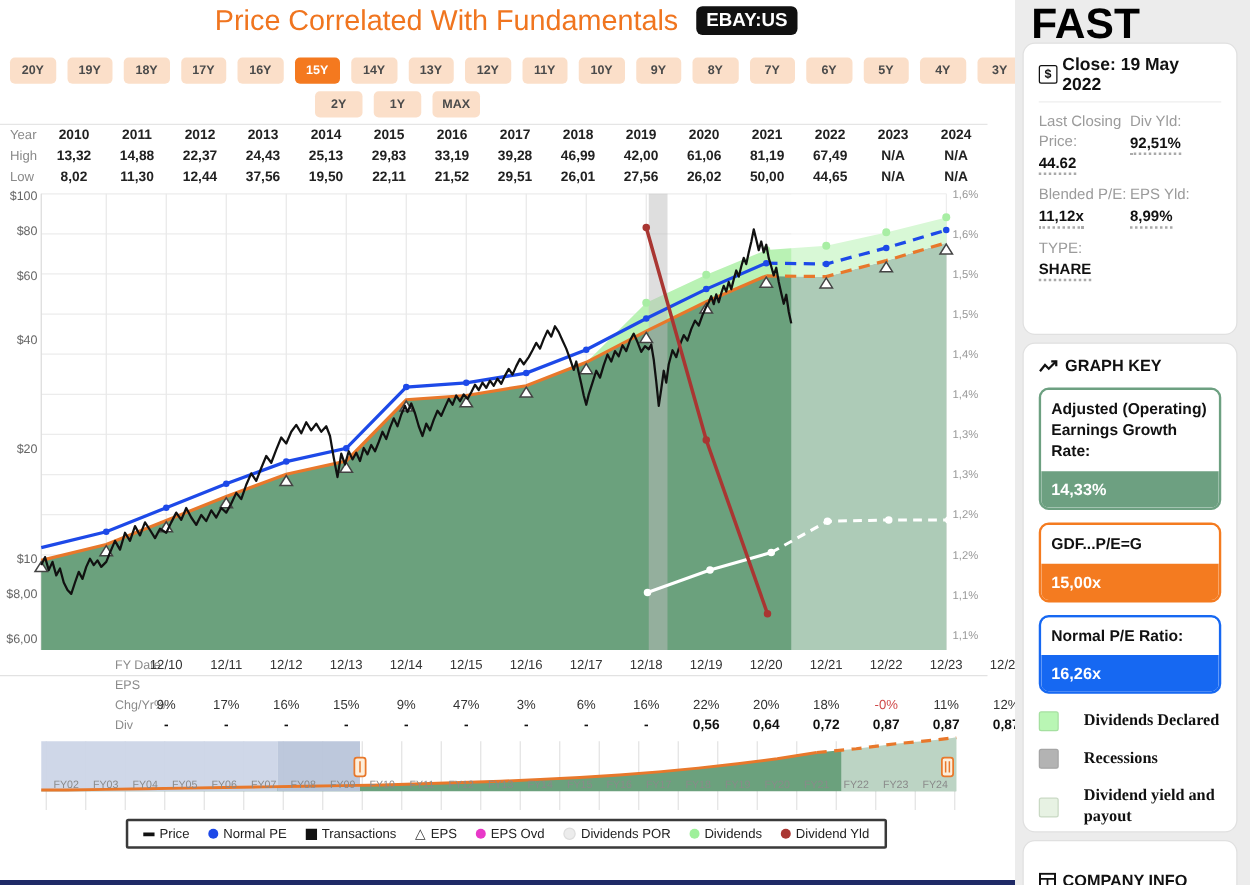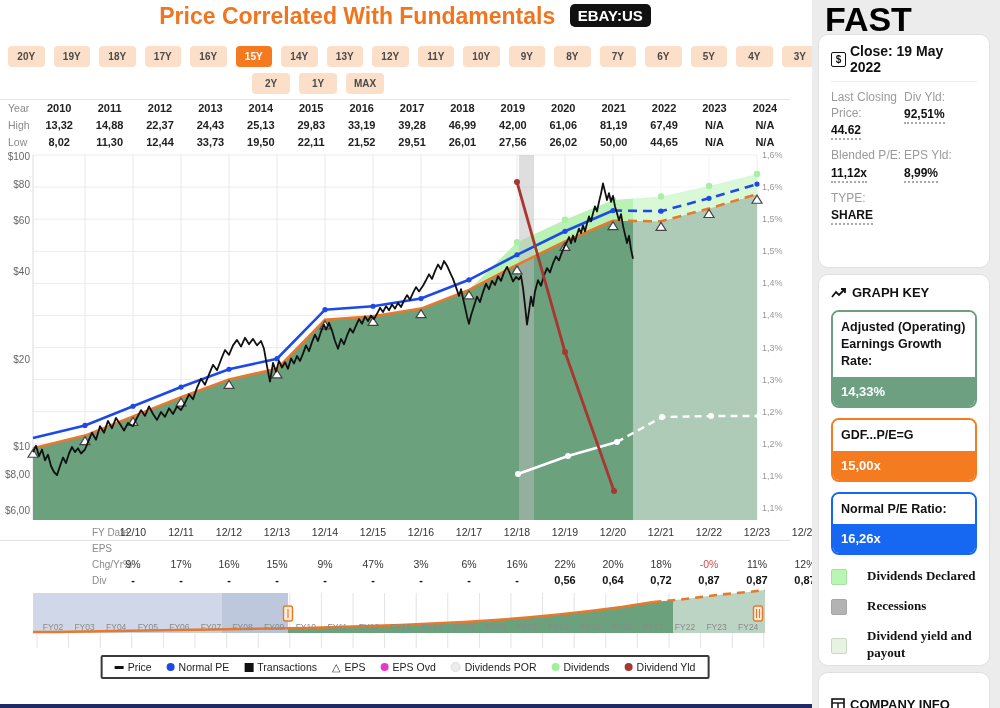--- a/index.html
+++ b/index.html
@@ -1,20 +1,20 @@
 <!DOCTYPE html>
 <html><head>
 <meta charset="utf-8">
 <style>
   html,body{margin:0;padding:0;background:#fff;}
   #app{position:relative;width:1000px;height:708px;overflow:hidden;background:#fff;
        font-family:"Liberation Sans",sans-serif;color:#222;}
   
   #title-row{position:absolute;left:0;top:0;width:810px;height:34px;text-align:center;}
-  #page-title{display:inline-block;margin-top:3px;font-size:23px;font-weight:bold;color:#f0751f;}
+  #page-title{display:inline-block;margin-top:3px;font-size:23px;font-weight:normal;color:#f0751f;}
   #ticker-badge{display:inline-block;margin-left:10px;background:#111;color:#fff;font-weight:bold;
        font-size:15px;padding:3px 8px;border-radius:5px;vertical-align:3px;}
   .btn-row{position:absolute;left:0;width:810px;display:flex;}
   #btn-row-1{top:46px;padding-left:8px;gap:9px;}
   #btn-row-2{top:73px;left:252px;width:200px;gap:9px;}
   .period-btn{background:#fbdfc9;color:#4a4a4a;font-size:10px;font-weight:bold;
        border:none;border-radius:4px;padding:5px 0;width:38px;text-align:center;cursor:pointer;}
   .period-btn.selected{background:#f4791f;color:#fff;}
   
   #year-table{position:absolute;left:0;top:99px;width:790px;border-top:1px solid #e5e5e5;font-size:11px;}
@@ -140,21 +140,21 @@
         <div class="yt-cell">81,19</div>
         <div class="yt-cell">67,49</div>
         <div class="yt-cell">N/A</div>
         <div class="yt-cell">N/A</div>
       </div>
       <div class="yt-row">
         <div class="yt-label">Low</div>
         <div class="yt-cell">8,02</div>
         <div class="yt-cell">11,30</div>
         <div class="yt-cell">12,44</div>
-        <div class="yt-cell">33,73</div>
+        <div class="yt-cell">37,56</div>
         <div class="yt-cell">19,50</div>
         <div class="yt-cell">22,11</div>
         <div class="yt-cell">21,52</div>
         <div class="yt-cell">29,51</div>
         <div class="yt-cell">26,01</div>
         <div class="yt-cell">27,56</div>
         <div class="yt-cell">26,02</div>
         <div class="yt-cell">50,00</div>
         <div class="yt-cell">44,65</div>
         <div class="yt-cell">N/A</div>

